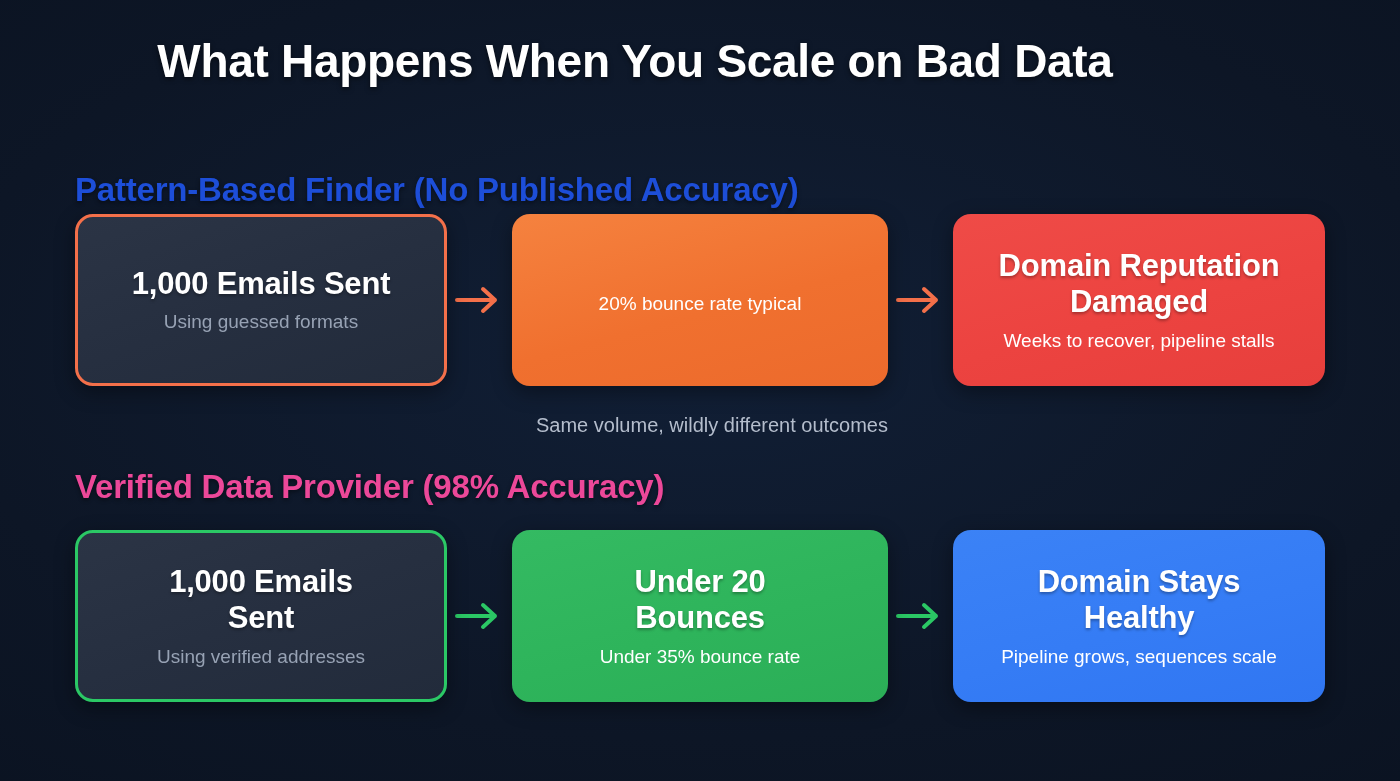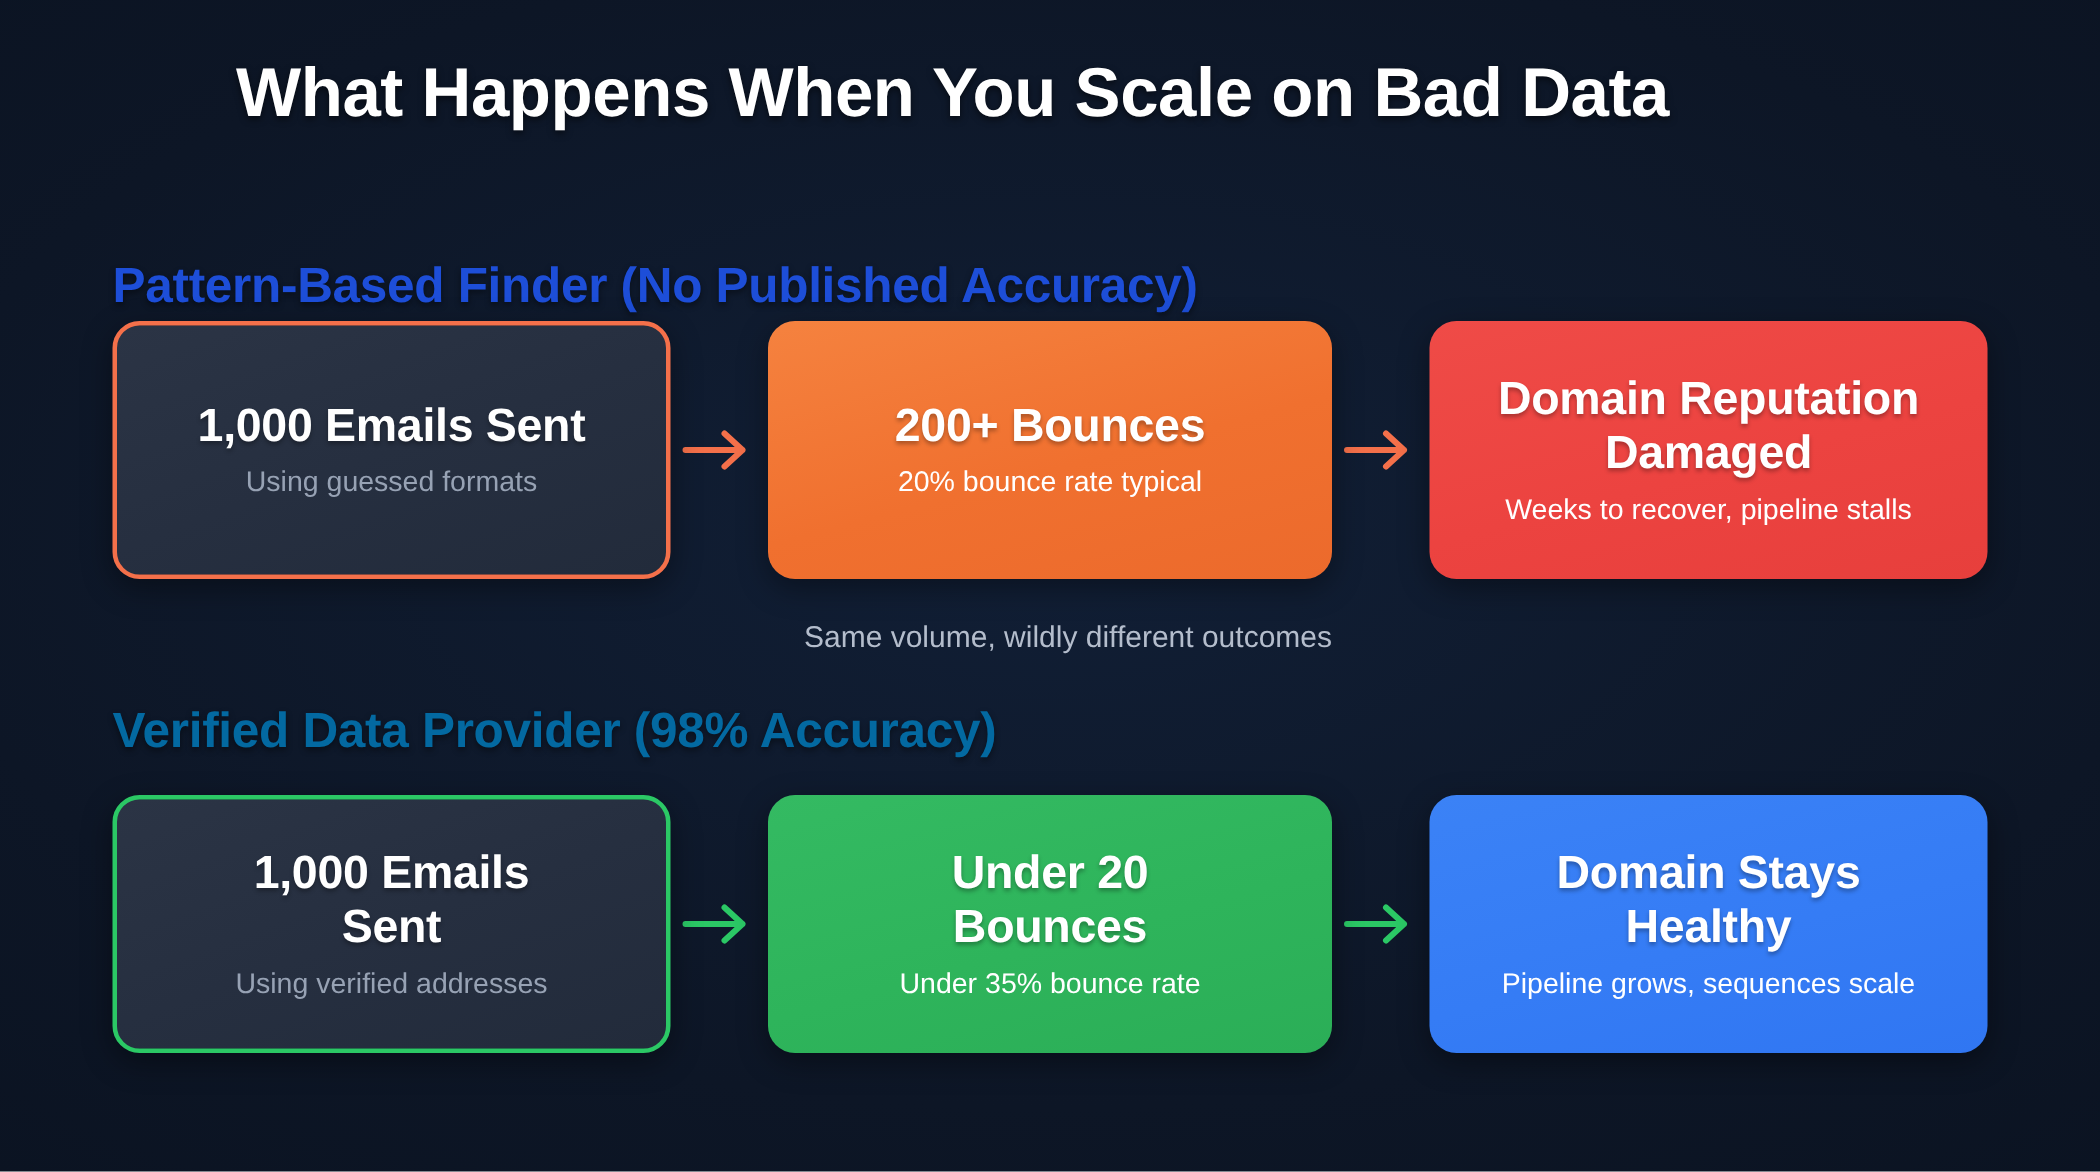--- a/index.html
+++ b/index.html
@@ -42,21 +42,21 @@
   .section-heading {
     position: absolute;
     left: 75px;
     font-size: 33px;
     font-weight: bold;
     letter-spacing: -0.2px;
     white-space: nowrap;
     text-shadow: 0 2px 4px rgba(0,0,0,0.45);
   }
   .section-heading.bad  { top: 155px; color: #1d4ed8; margin-top: 16px; }
-  .section-heading.good { top: 468px; color: #0369a1; }
+  .section-heading.good { top: 468px; color: #ec4899; }
 
   
   .flow-row {
     position: absolute;
     left: 75px;
     width: 1250px;
     display: flex;
     flex-direction: row;
     align-items: stretch;
   }
@@ -168,21 +168,20 @@
 
     <div class="arrow-cell">
       <span>
         <svg class="arrow-svg" width="52" height="30" viewBox="0 0 52 30" fill="none">
           <path d="M3 15 H41 M29 4 L41 15 L29 26" stroke="#f4704a" stroke-width="4" stroke-linecap="round" stroke-linejoin="round"></path>
         </svg>
       </span>
     </div>
 
     <div class="card fill-orange c2">
-      <div class="card-title">200+ Bounces</div>
       <div class="card-sub light">20% bounce rate typical</div>
     </div>
 
     <div class="arrow-cell">
       <span>
         <svg class="arrow-svg" width="52" height="30" viewBox="0 0 52 30" fill="none">
           <path d="M3 15 H41 M29 4 L41 15 L29 26" stroke="#f4704a" stroke-width="4" stroke-linecap="round" stroke-linejoin="round"></path>
         </svg>
       </span>
     </div>

